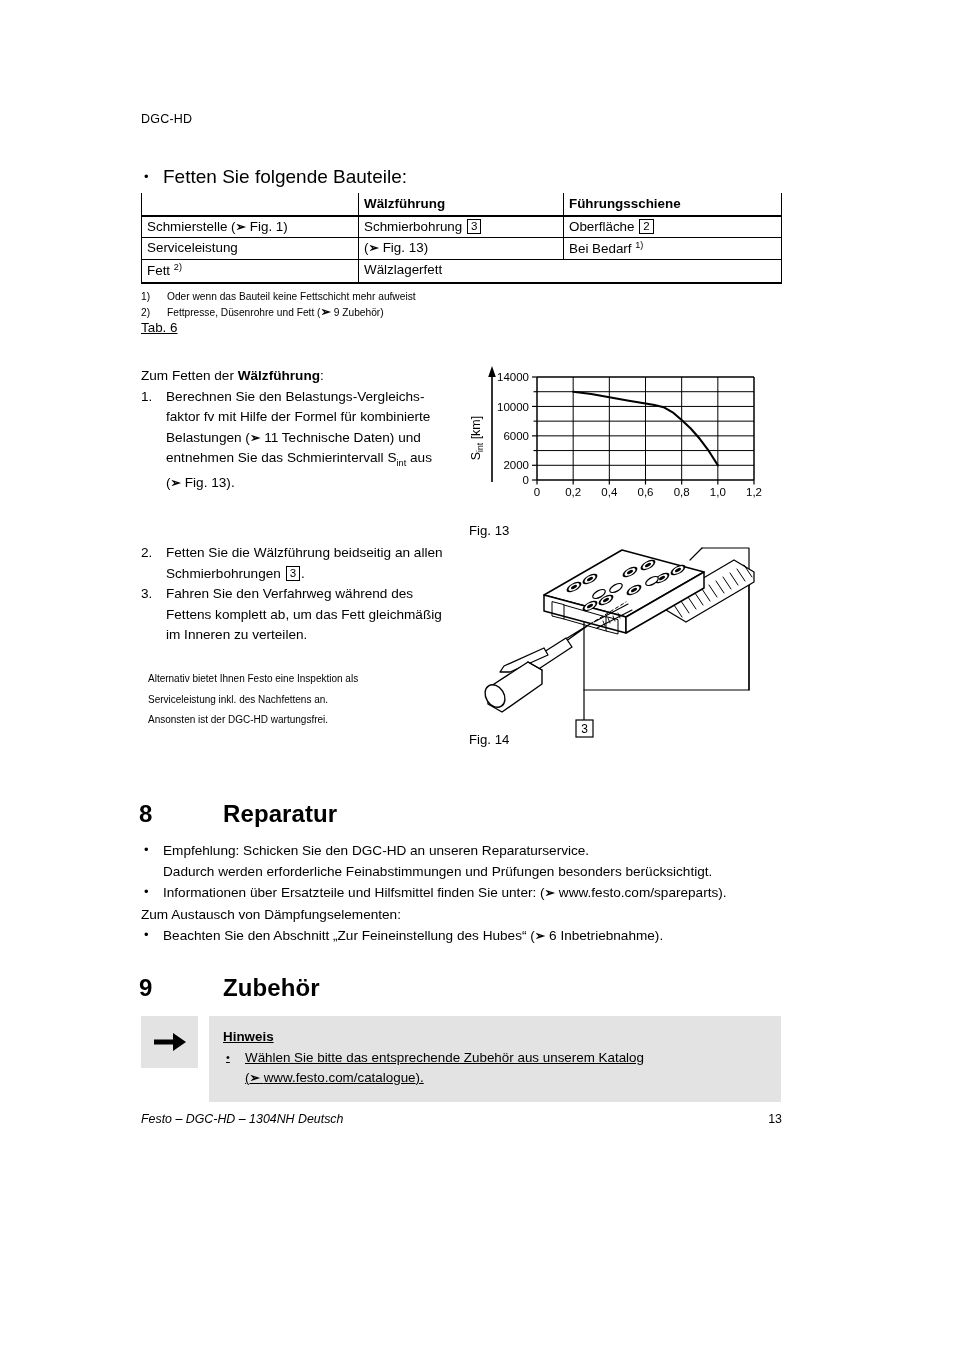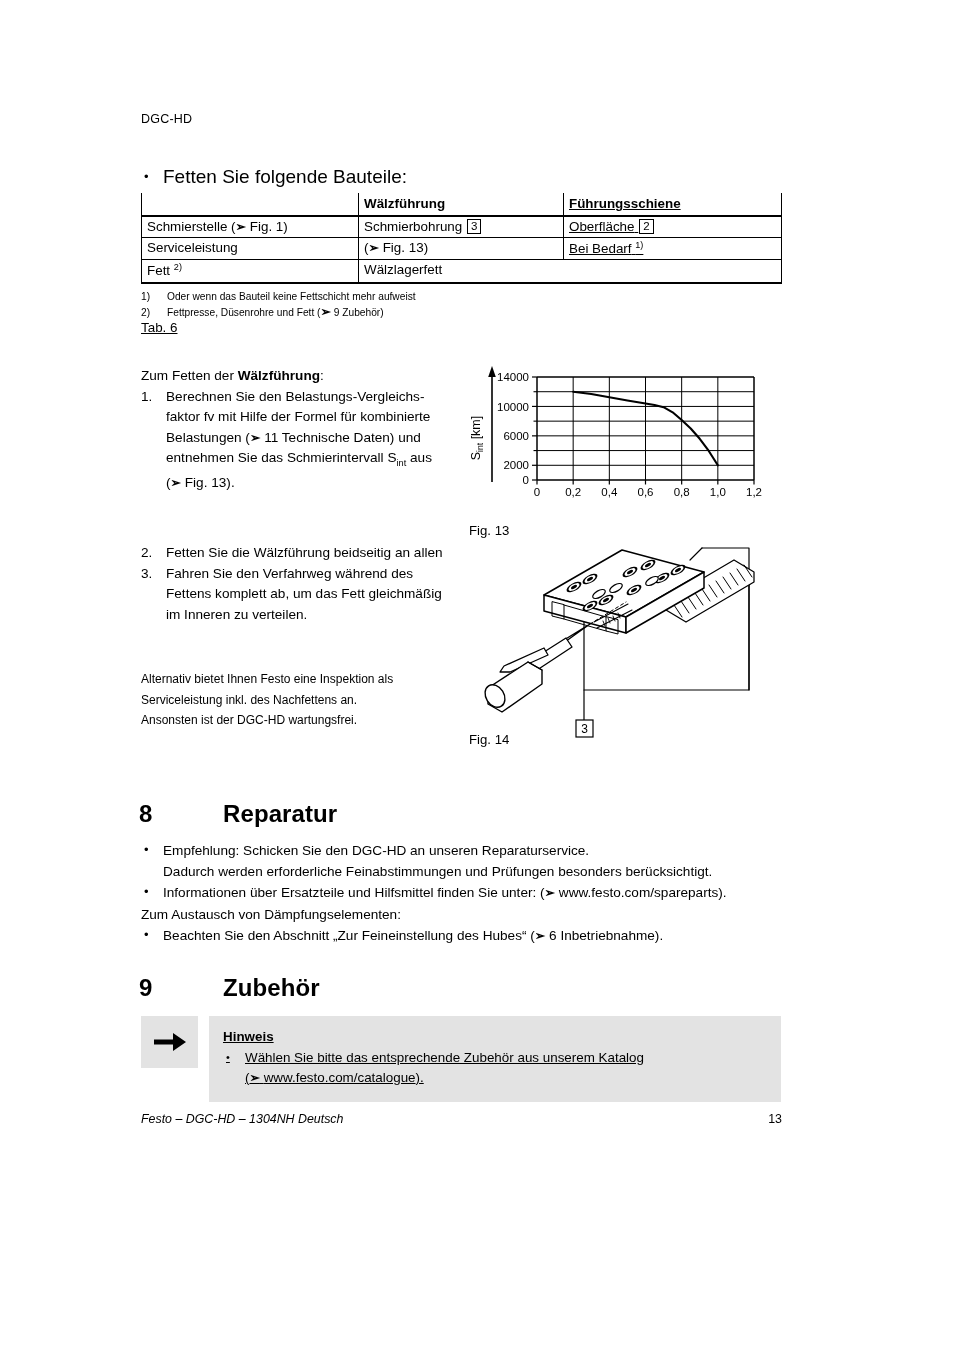--- a/index.html
+++ b/index.html
@@ -70,21 +70,21 @@
   .tab6 td, .tab6 th {
     padding: 2px 5px 3px 5px;
     vertical-align: top;
     text-align: left;
     font-weight: normal;
     height: 19px;
     box-sizing: border-box;
   }
   .tab6 .c1 { width: 217px; }
   .tab6 .c2 { width: 205px; }
-  .tab6 .c3 { width: 218px; text-decoration: underline; }
+  .tab6 .c3 { width: 218px; }
   
   .tab6 tr.hdr th {
     font-weight: bold;
     border-bottom: 2.6px solid #000;
     padding-top: 3px;
     padding-bottom: 4px;
   }
   .tab6 tr.hdr th.c2, .tab6 tr.hdr th.c3 { border-left: 1.1px solid #000; }
   .tab6 tr.body td { border-bottom: 1.1px solid #000; }
   .tab6 tr.body td.c2, .tab6 tr.body td.c3 { border-left: 1.1px solid #000; }
@@ -126,22 +126,22 @@
     align-items: flex-start;
     margin-bottom: 0px;
   }
   .olist .num {
     flex: 0 0 25px;
     width: 25px;
   }
   .olist .body { flex: 1 1 auto; }
   .step23 { position: absolute; left: 141px; top: 543px; width: 316px;
             font-size: 13.6px; line-height: 20.5px; }
-  .alt-para { position: absolute; left: 141px; top: 669px; width: 330px;
-              font-size: 12px; line-height: 20.5px; }
+  .alt-para { position: absolute; left: 148px; top: 669px; width: 330px;
+              font-size: 10px; line-height: 20.5px; }
   
   .fig13-wrap {
     position: absolute;
     left: 466px;
     top: 360px;
     width: 310px;
     height: 180px;
   }
   .fig-caption {
     font-size: 13.2px;
@@ -309,20 +309,21 @@
       </li>
     </ul>
   </div>
 
   <div class="step23">
     <ul class="olist">
       <li>
         <div class="num">2.</div>
         <div class="body">
           <div>Fetten Sie die Wälzführung beidseitig an allen</div>
+          <div><span>Schmierbohrungen </span><span class="bx">3</span><span>.</span></div>
         </div>
       </li>
       <li>
         <div class="num">3.</div>
         <div class="body">
           <div>Fahren Sie den Verfahrweg während des</div>
           <div>Fettens komplett ab, um das Fett gleichmäßig</div>
           <div>im Inneren zu verteilen.</div>
         </div>
       </li>

